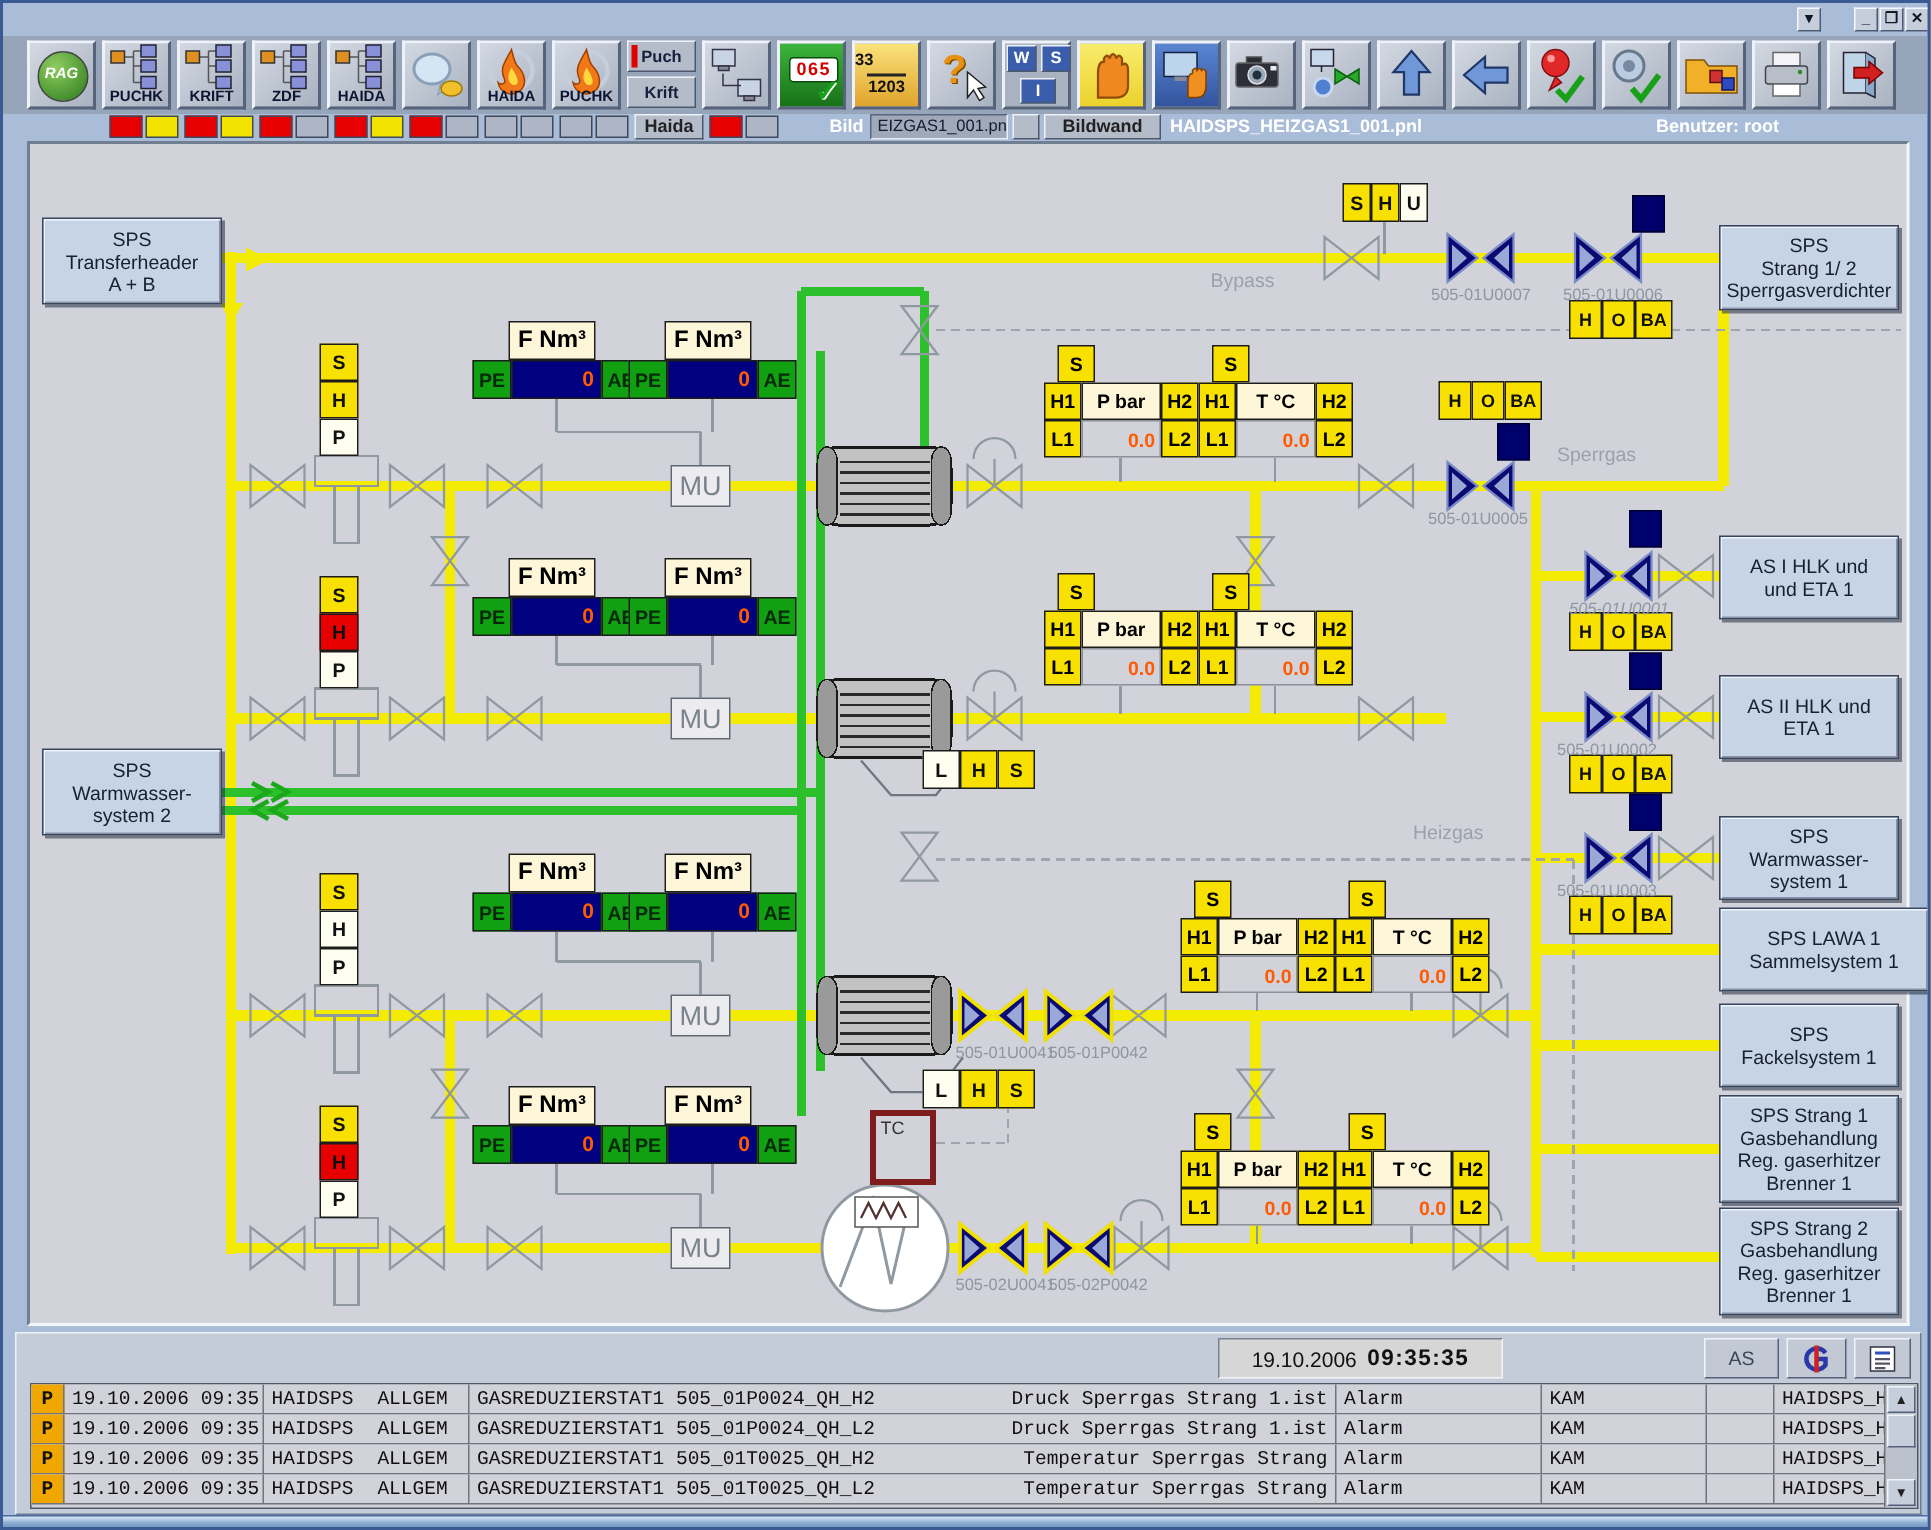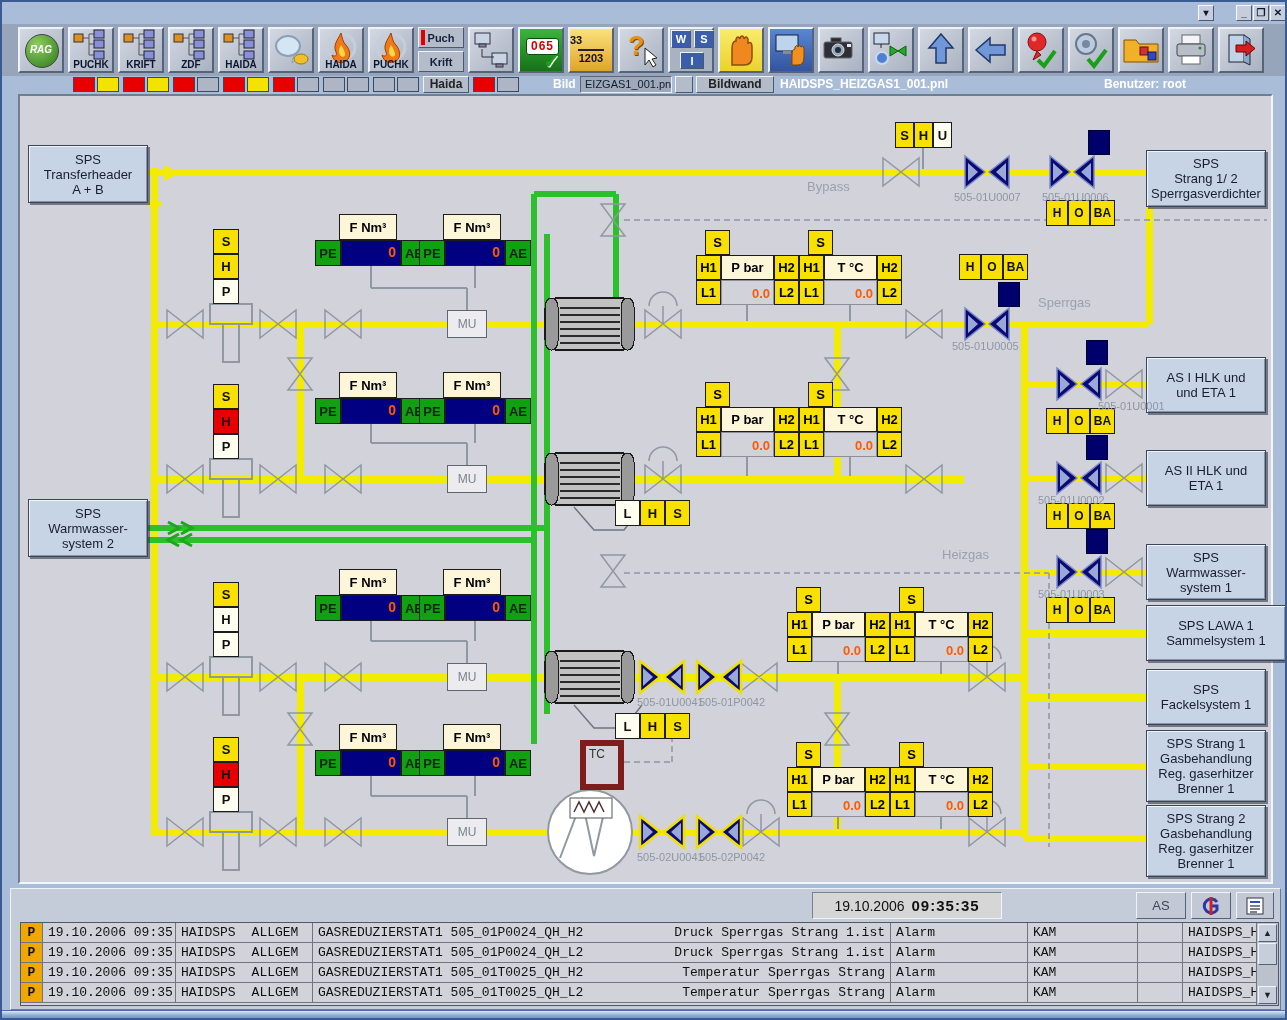--- a/index.html
+++ b/index.html
@@ -63,45 +63,45 @@
   .shp{position:absolute;width:26px;height:75px;display:flex;flex-direction:column;}
   .shp .ind{width:26px;height:25px;}
   .shu{position:absolute;left:893px;top:120px;display:flex;}
   .shu .ind{width:19px;height:26px;}
   .hoba{position:absolute;display:flex;}
   .hoba .ind{width:22px;height:26px;font-size:12px;}
   .hoba .ind:last-child{width:25px;}
   .lhs{position:absolute;display:flex;}
   .lhs .ind{width:25px;height:26px;}
   .mu{position:absolute;width:40px;height:28px;background:#ececf0;border:1px solid #5e6670;
-      color:#7a828c;font-size:12px;display:flex;align-items:center;justify-content:center;}
+      color:#7a828c;font-size:18px;display:flex;align-items:center;justify-content:center;}
   .flow{position:absolute;width:112px;height:52px;}
   .flow>div{position:absolute;}
   .f-hd{left:24px;top:0;width:58px;height:26px;background:#fdf6d8;border:1px solid #1c1c1c;
-        font-weight:bold;font-size:13px;display:flex;align-items:center;justify-content:center;}
+        font-weight:bold;font-size:16px;display:flex;align-items:center;justify-content:center;}
   .f-pe{left:0;top:26px;width:26px;height:26px;background:#11a011;border:1px solid #1c1c1c;
         font-weight:bold;font-size:13px;color:#05280a;display:flex;align-items:center;justify-content:center;}
   .f-val{left:26px;top:26px;width:60px;height:26px;background:#000080;border:1px solid #1c1c1c;
          color:#ff5a00;font-weight:bold;font-size:14px;text-align:right;padding:3px 4px 0 0;}
   .f-ae{left:86px;top:26px;width:26px;height:26px;background:#11a011;border:1px solid #1c1c1c;
         font-weight:bold;font-size:13px;color:#05280a;display:flex;align-items:center;justify-content:center;}
   .gauge{position:absolute;width:103px;height:75px;}
   .gauge>div{position:absolute;}
   .g-cell{width:25px;height:25px;border:1px solid #1c1c1c;display:flex;align-items:center;justify-content:center;
           font-weight:bold;font-size:13px;background:#f8e000;}
   .g-s{left:9px;top:0;}
   .g-h1{left:0;top:25px;}
   .g-hd{left:25px;top:25px;width:53px;background:#fdf6d8;}
   .g-h2{left:78px;top:25px;}
   .g-l1{left:0;top:50px;}
   .g-val{left:25px;top:50px;width:53px;height:25px;border:1px solid #8a8f98;background:#d2d3da;
          color:#ff5a00;font-weight:bold;font-size:13px;text-align:right;padding:5px 3px 0 0;}
   .g-l2{left:78px;top:50px;}
   .nsq{position:absolute;width:22px;height:25px;background:#00006c;border:1px solid #000030;}
-  .tcbox{position:absolute;left:578px;top:738px;width:44px;height:50px;border:6px solid #7f1d1d;
+  .tcbox{position:absolute;left:578px;top:738px;width:44px;height:50px;border:4px solid #7f1d1d;
          background:#d2d3da;font-size:12px;color:#333;padding:1px 3px;}
   
   .footerbg{position:absolute;left:8px;top:886px;width:1271px;height:122px;background:#c4ccd9;
             border:1px solid;border-color:#eef3f9 #6d7b92 #6d7b92 #eef3f9;}
   .dtbox{position:absolute;left:810px;top:890px;width:190px;height:27px;background:#d6d6d6;
          border:1px solid;border-color:#7a828e #f2f4f8 #f2f4f8 #7a828e;display:flex;align-items:center;justify-content:center;
          font-size:14px;color:#111;gap:7px;}
   .dtbox .time{font-weight:bold;font-size:15px;letter-spacing:1px;}
   .fbtn{position:absolute;top:890px;height:27px;background:#c2c9d5;border:1px solid;
         border-color:#f0f4f9 #55617a #55617a #f0f4f9;display:flex;align-items:center;justify-content:center;
@@ -773,21 +773,21 @@
   </div>
 
   <div>
 
       <span class="vtag" style="position: absolute; left: 952px; top: 189px;">505-01U0007</span>
 
       <span class="vtag" style="position: absolute; left: 1040px; top: 189px;">505-01U0006</span>
 
       <span class="vtag" style="position: absolute; left: 950px; top: 338px;">505-01U0005</span>
 
-      <span class="vtag" style="position: absolute; left: 1096px; top: 398px;">505-01U0001</span>
+      <span class="vtag" style="position: absolute; left: 1044px; top: 398px; font-style: italic;">505-01U0001</span>
 
       <span class="vtag" style="position: absolute; left: 1036px; top: 492px;">505-01U0002</span>
 
       <span class="vtag" style="position: absolute; left: 1036px; top: 586px;">505-01U0003</span>
 
       <span class="vtag" style="position: absolute; left: 635px; top: 694px;">505-01U0041</span>
 
       <span class="vtag" style="position: absolute; left: 697px; top: 694px;">505-01P0042</span>
 
       <span class="vtag" style="position: absolute; left: 635px; top: 849px;">505-02U0041</span>

